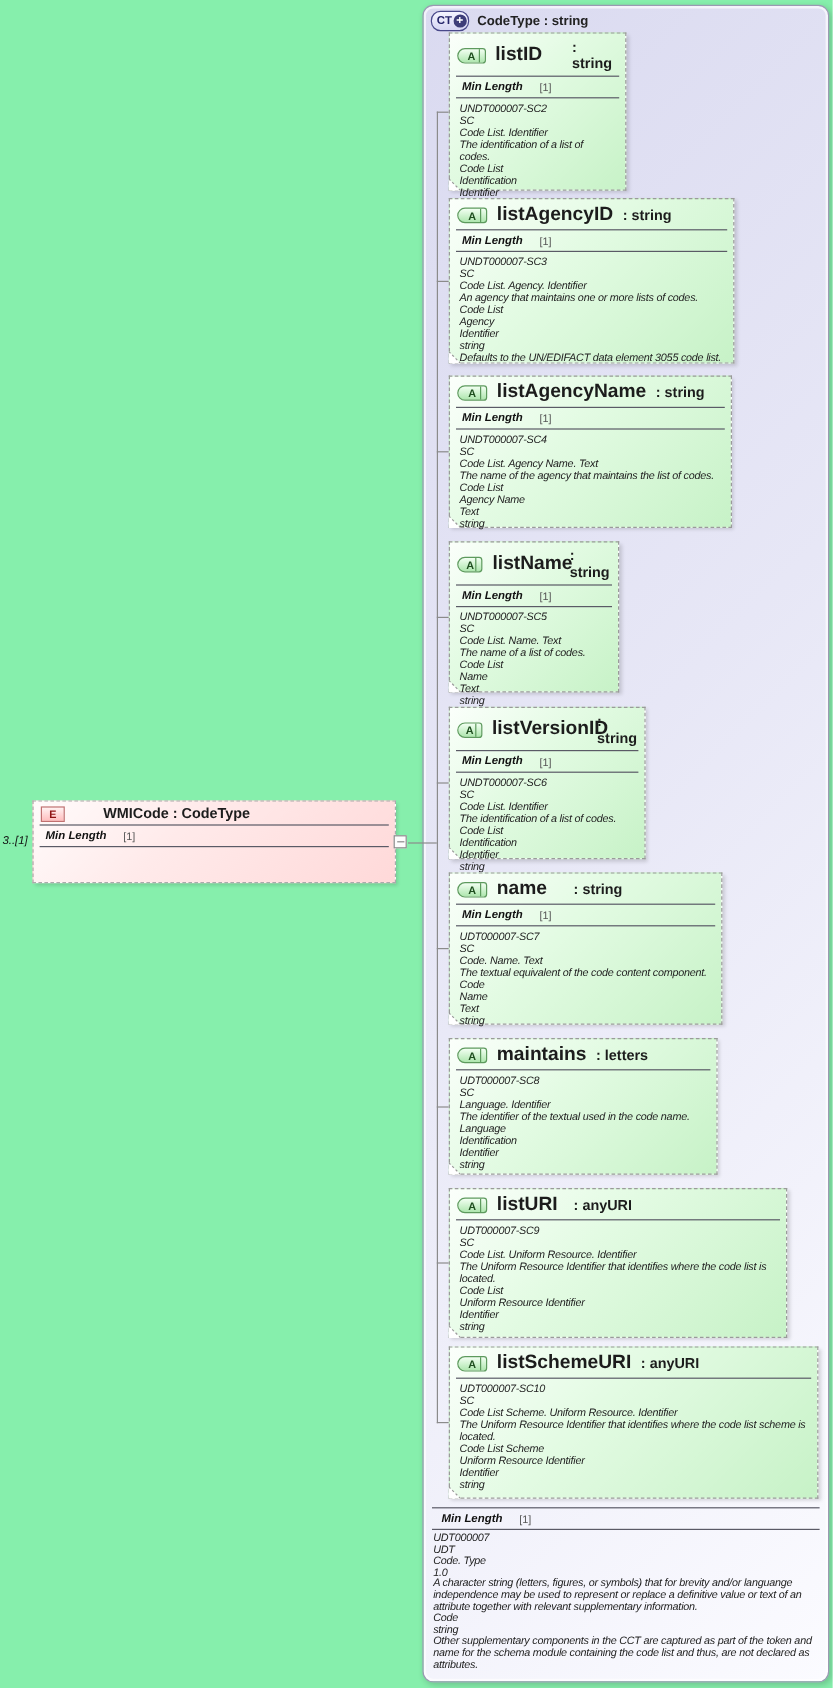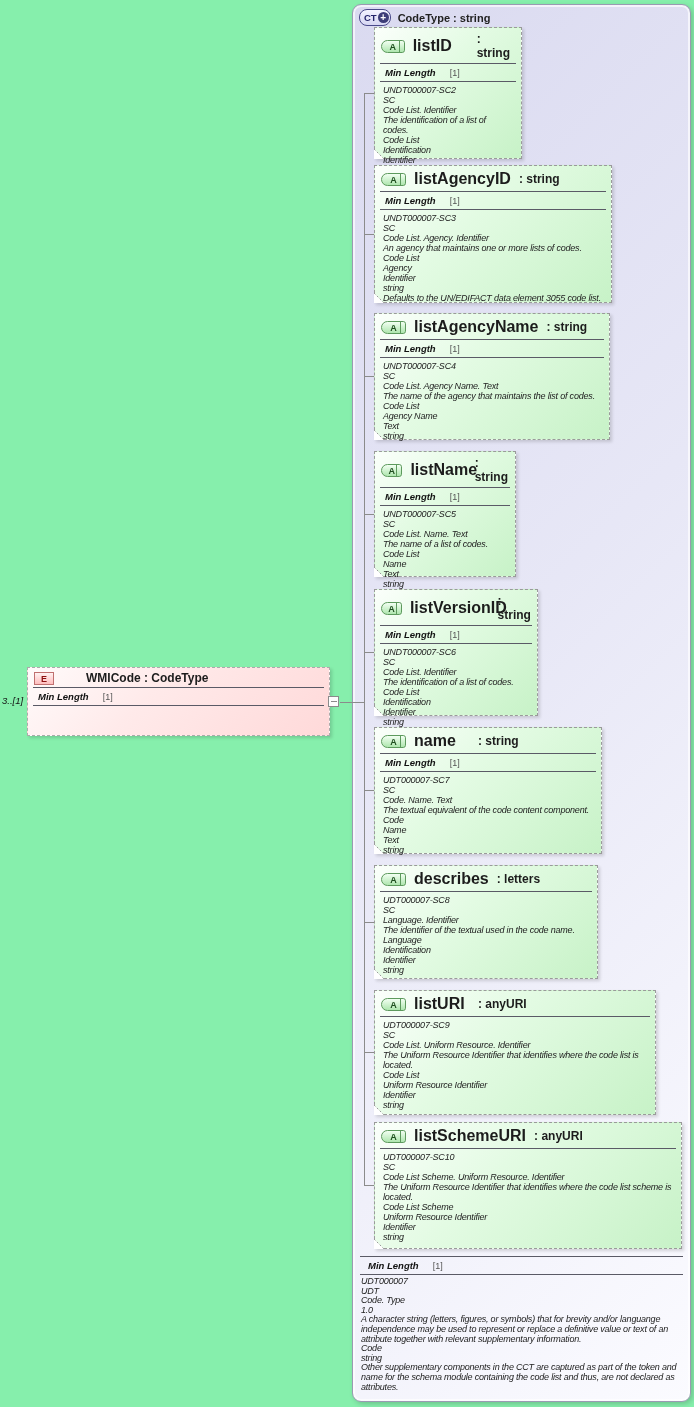--- a/index.html
+++ b/index.html
@@ -295,21 +295,21 @@
 string</div>
     <svg class="notch" width="10" height="10">
         <polygon points="0,0 10,10 0,10" fill="#ffffff"></polygon>
         <line x1="0" y1="0" x2="10" y2="10" stroke="#9a9a9a" stroke-dasharray="2,2"></line>
       </svg>
   </div>
 
   <div class="attr-box" style="left:374px;top:865px;width:224px;height:114px;">
     <div class="box-header">
       <span class="a-icon">A</span>
-      <span class="attr-name">describes</span>
+      <span class="attr-name">maintains</span>
       <span class="attr-type">: letters</span>
     </div>
     <div class="hr"></div>
     <div class="attr-detail">UDT000007-SC8
 SC
 Language. Identifier
 The identifier of the textual used in the code name.
 Language
 Identification
 Identifier

